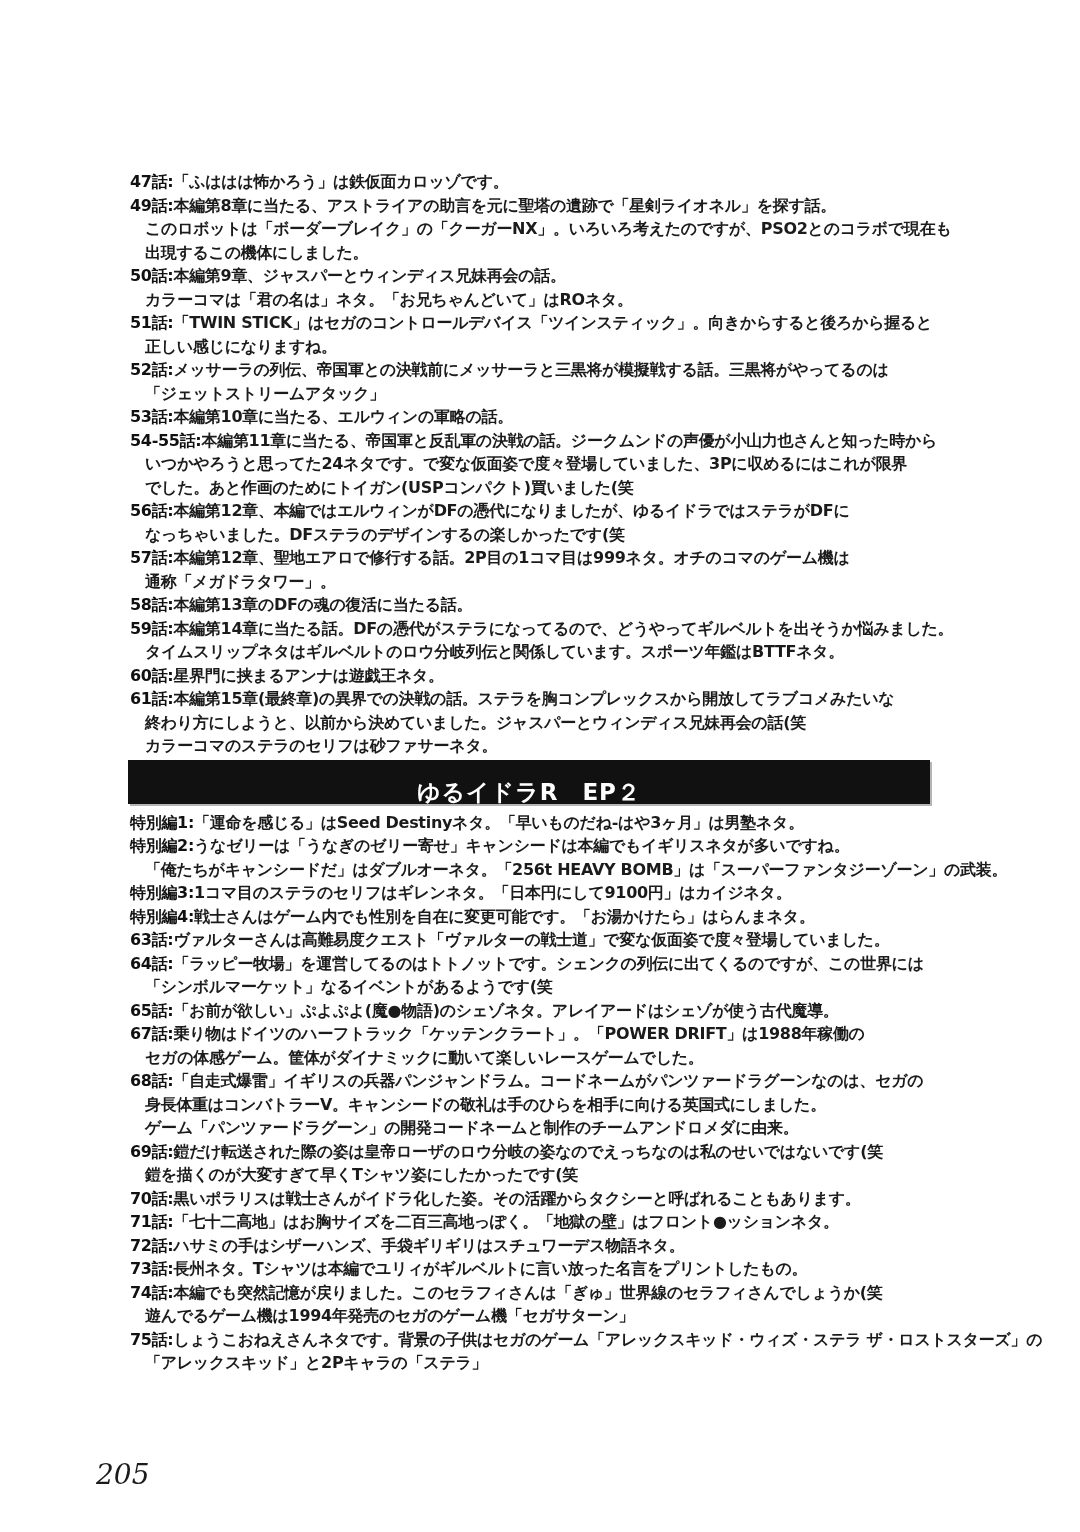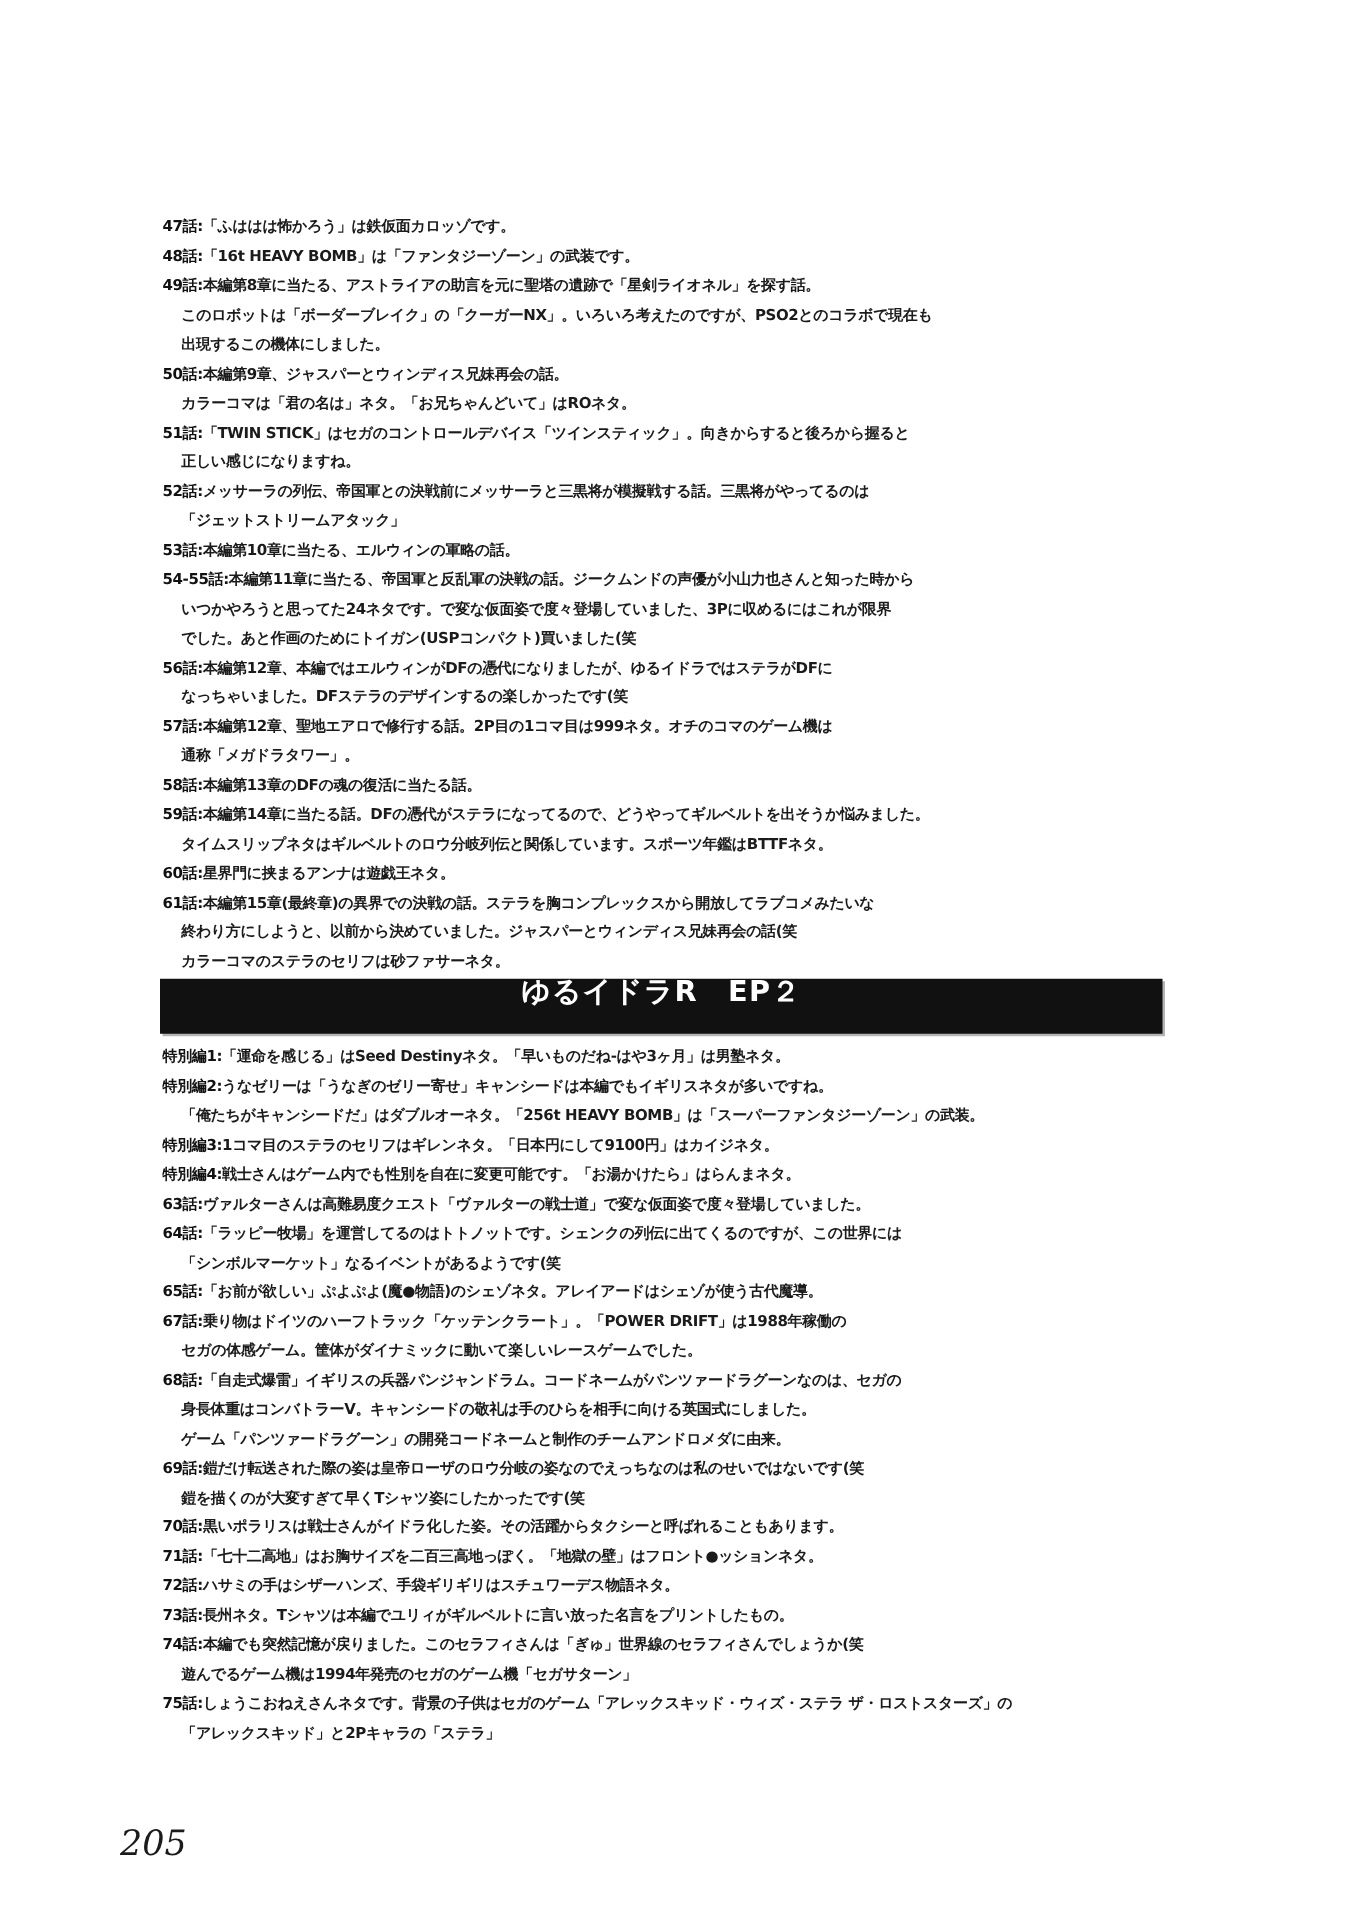--- a/index.html
+++ b/index.html
@@ -15,21 +15,21 @@
     font-family: "DejaVu Sans", "Liberation Sans", sans-serif;
     overflow: hidden;
   }
   .content {
     position: absolute;
     left: 130px;
     top: 170px;
     width: 815px;
   }
   .line {
-    font-size: 12px;
+    font-size: 16px;
     line-height: 23.5px;
     height: 23.5px;
     font-weight: bold;
     color: #1b1b1b;
     white-space: nowrap;
     letter-spacing: -0.3px;
   }
   .line.indent {
     padding-left: 15px;
   }
@@ -37,21 +37,21 @@
     font-weight: bold;
     color: #111111;
   }
   .banner {
     margin: 2px 0 7px -2px;
     width: 802px;
     height: 44px;
     background: #111111;
     box-shadow: 2px 2px 0 rgba(120,120,120,0.55);
     display: flex;
-    align-items: flex-start;
+    align-items: flex-end;
     justify-content: center;
   }
   .banner .banner-title {
     color: #ffffff;
     font-size: 23px;
     font-weight: bold;
     line-height: 1;
     letter-spacing: 1px;
   }
   .page-number {
@@ -65,21 +65,20 @@
     margin-top: 12px;
   }
 </style>
 </head>
 <body>
 
 <div class="page">
   <div class="content">
     <div>
         <div class="line"><span class="lbl">47話:</span><span>「ふははは怖かろう」は鉄仮面カロッゾです。</span></div>
-        <div class="line"><span class="lbl">48話:</span><span>「16t HEAVY BOMB」は「ファンタジーゾーン」の武装です。</span></div>
         <div class="line"><span class="lbl">49話:</span><span>本編第8章に当たる、アストライアの助言を元に聖塔の遺跡で「星剣ライオネル」を探す話。</span></div>
         <div class="line indent"><span>このロボットは「ボーダーブレイク」の「クーガーNX」。いろいろ考えたのですが、PSO2とのコラボで現在も</span></div>
         <div class="line indent"><span>出現するこの機体にしました。</span></div>
         <div class="line"><span class="lbl">50話:</span><span>本編第9章、ジャスパーとウィンディス兄妹再会の話。</span></div>
         <div class="line indent"><span>カラーコマは「君の名は」ネタ。「お兄ちゃんどいて」はROネタ。</span></div>
         <div class="line"><span class="lbl">51話:</span><span>「TWIN STICK」はセガのコントロールデバイス「ツインスティック」。向きからすると後ろから握ると</span></div>
         <div class="line indent"><span>正しい感じになりますね。</span></div>
         <div class="line"><span class="lbl">52話:</span><span>メッサーラの列伝、帝国軍との決戦前にメッサーラと三黒将が模擬戦する話。三黒将がやってるのは</span></div>
         <div class="line indent"><span>「ジェットストリームアタック」</span></div>
         <div class="line"><span class="lbl">53話:</span><span>本編第10章に当たる、エルウィンの軍略の話。</span></div>

